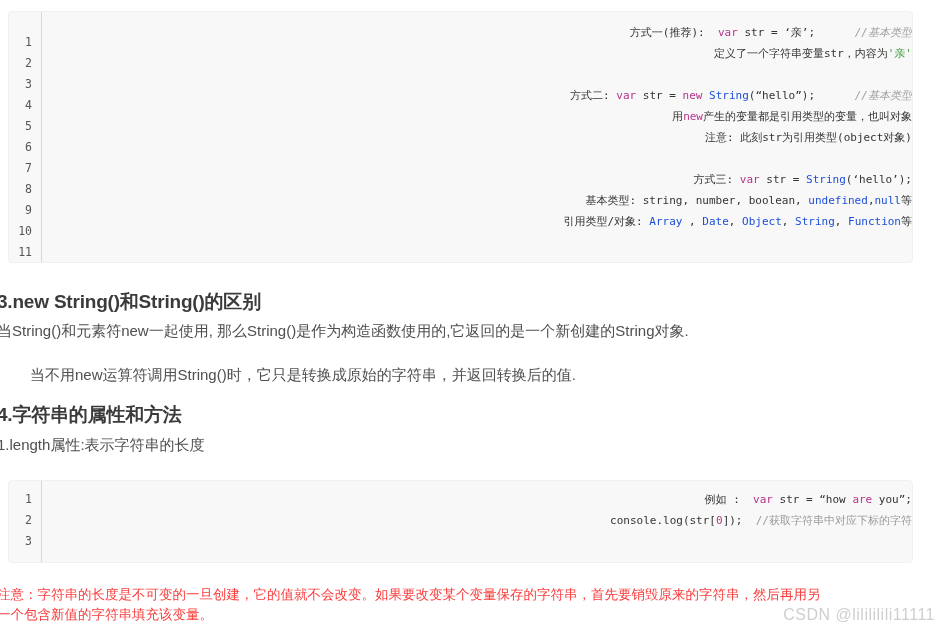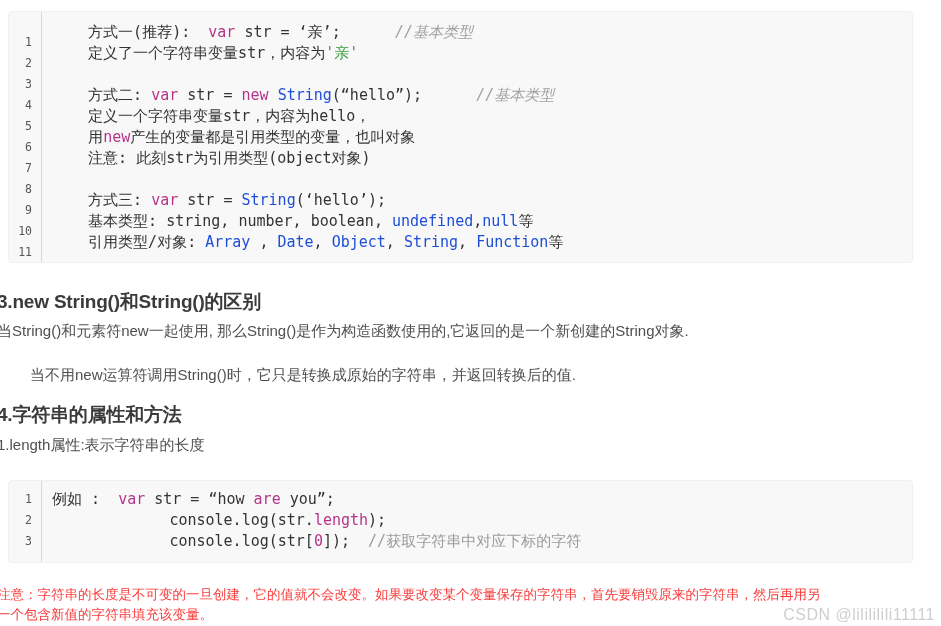--- a/index.html
+++ b/index.html
@@ -49,25 +49,26 @@
     padding-right: 9px;
     line-height: 21px;
     height: 21px;
   }
   .codeblock .code {
     margin-left: 33px;
     padding-left: 10px;
   }
   .codeblock .line {
     font-family: "DejaVu Sans Mono", "Liberation Mono", monospace;
-    font-size: 15px;
+    font-size: 11px;
     line-height: 21px;
     height: 21px;
     white-space: pre;
     color: #333333;
+    text-align: right;
   }
 
   
   .tk-kw   { color: #b5348a; }
   .tk-type { color: #1d4ed8; }
   .tk-str  { color: #3b9b3b; }
   .tk-cmt  { color: #a0a0a0; font-style: italic; }
   .tk-cmt2 { color: #9a9a9a; }
   .tk-plain{ color: #333333; }
 
@@ -144,21 +145,20 @@
         <div class="ln">8</div>
         <div class="ln">9</div>
         <div class="ln">10</div>
         <div class="ln">11</div>
       </div>
     <div class="code" id="codebody1">
         <div class="line"><span class="tk-plain">    方式一(推荐):  </span><span class="tk-kw">var</span><span class="tk-plain"> str = </span><span class="tk-plain">‘亲’</span><span class="tk-plain">;      </span><span class="tk-cmt">//基本类型</span></div>
         <div class="line"><span class="tk-plain">    定义了一个字符串变量str，内容为</span><span class="tk-str">'亲'</span></div>
         <div class="line">&nbsp;</div>
         <div class="line"><span class="tk-plain">    方式二: </span><span class="tk-kw">var</span><span class="tk-plain"> str = </span><span class="tk-kw">new</span><span class="tk-plain"> </span><span class="tk-type">String</span><span class="tk-plain">(“hello”);      </span><span class="tk-cmt">//基本类型</span></div>
-        <div class="line"><span class="tk-plain">    定义一个字符串变量str，内容为hello，</span></div>
         <div class="line"><span class="tk-plain">    用</span><span class="tk-kw">new</span><span class="tk-plain">产生的变量都是引用类型的变量，也叫对象</span></div>
         <div class="line"><span class="tk-plain">    注意: 此刻str为引用类型(object对象)</span></div>
         <div class="line">&nbsp;</div>
         <div class="line"><span class="tk-plain">    方式三: </span><span class="tk-kw">var</span><span class="tk-plain"> str = </span><span class="tk-type">String</span><span class="tk-plain">(‘hello’);</span></div>
         <div class="line"><span class="tk-plain">    基本类型: string, number, boolean, </span><span class="tk-type">undefined</span><span class="tk-plain">,</span><span class="tk-type">null</span><span class="tk-plain">等</span></div>
         <div class="line"><span class="tk-plain">    引用类型/对象: </span><span class="tk-type">Array</span><span class="tk-plain"> , </span><span class="tk-type">Date</span><span class="tk-plain">, </span><span class="tk-type">Object</span><span class="tk-plain">, </span><span class="tk-type">String</span><span class="tk-plain">, </span><span class="tk-type">Function</span><span class="tk-plain">等</span></div>
       </div>
   </div>
 
   <div class="h-sec" id="h3">3.new String()和String()的区别</div>
@@ -169,21 +169,20 @@
   <div class="para" id="p4a">1.length属性:表示字符串的长度</div>
 
   <div class="codeblock" id="code2">
     <div class="gutter" id="gutter2">
         <div class="ln">1</div>
         <div class="ln">2</div>
         <div class="ln">3</div>
       </div>
     <div class="code" id="codebody2">
         <div class="line"><span class="tk-plain">例如 :  </span><span class="tk-kw">var</span><span class="tk-plain"> str = “how </span><span class="tk-kw">are</span><span class="tk-plain"> you”;</span></div>
-        <div class="line"><span class="tk-plain">             console.log(str.</span><span class="tk-kw">length</span><span class="tk-plain">);</span></div>
         <div class="line"><span class="tk-plain">             console.log(str[</span><span class="tk-kw">0</span><span class="tk-plain">]);  </span><span class="tk-cmt2">//获取字符串中对应下标的字符</span></div>
       </div>
   </div>
 
   <div class="warn">
     <span class="l1">注意：字符串的长度是不可变的一旦创建，它的值就不会改变。如果要改变某个变量保存的字符串，首先要销毁原来的字符串，然后再用另</span>
     <span class="l2">一个包含新值的字符串填充该变量。</span>
   </div>
 
   <div class="watermark">CSDN @lilililili11111</div>

